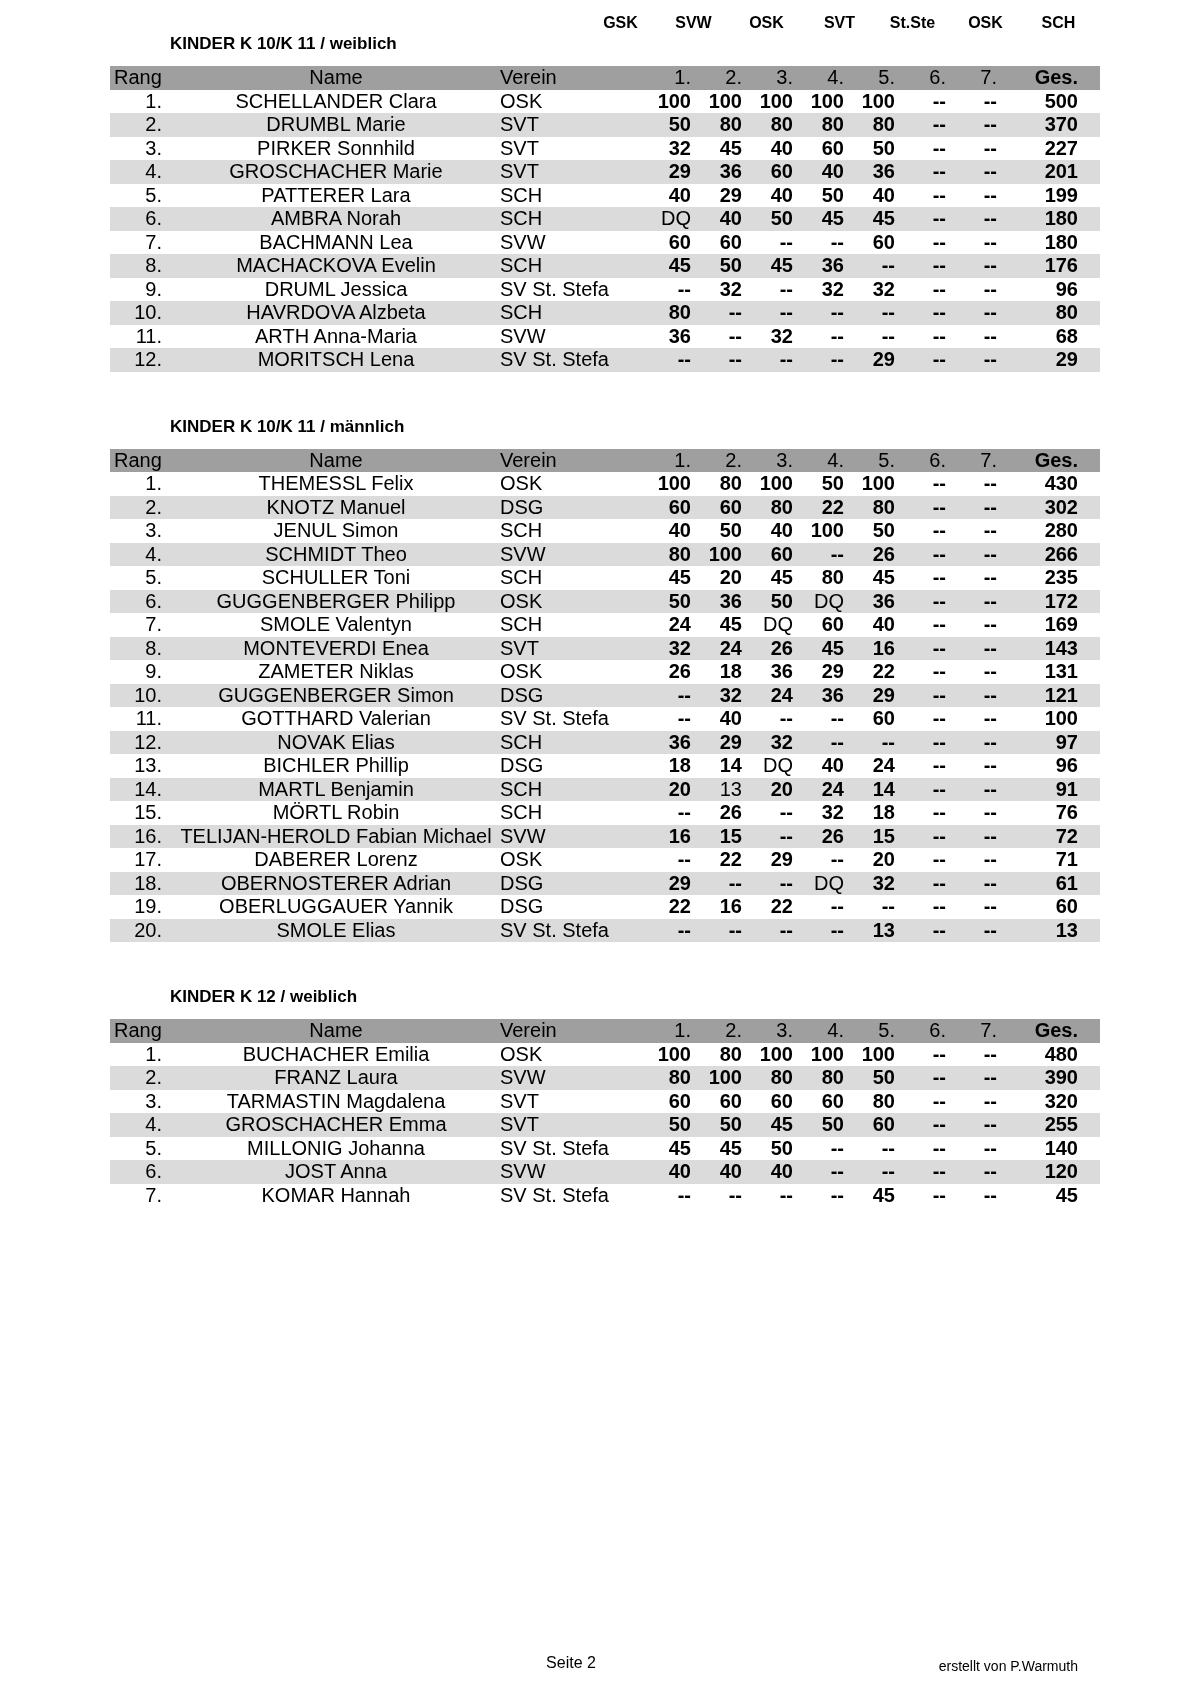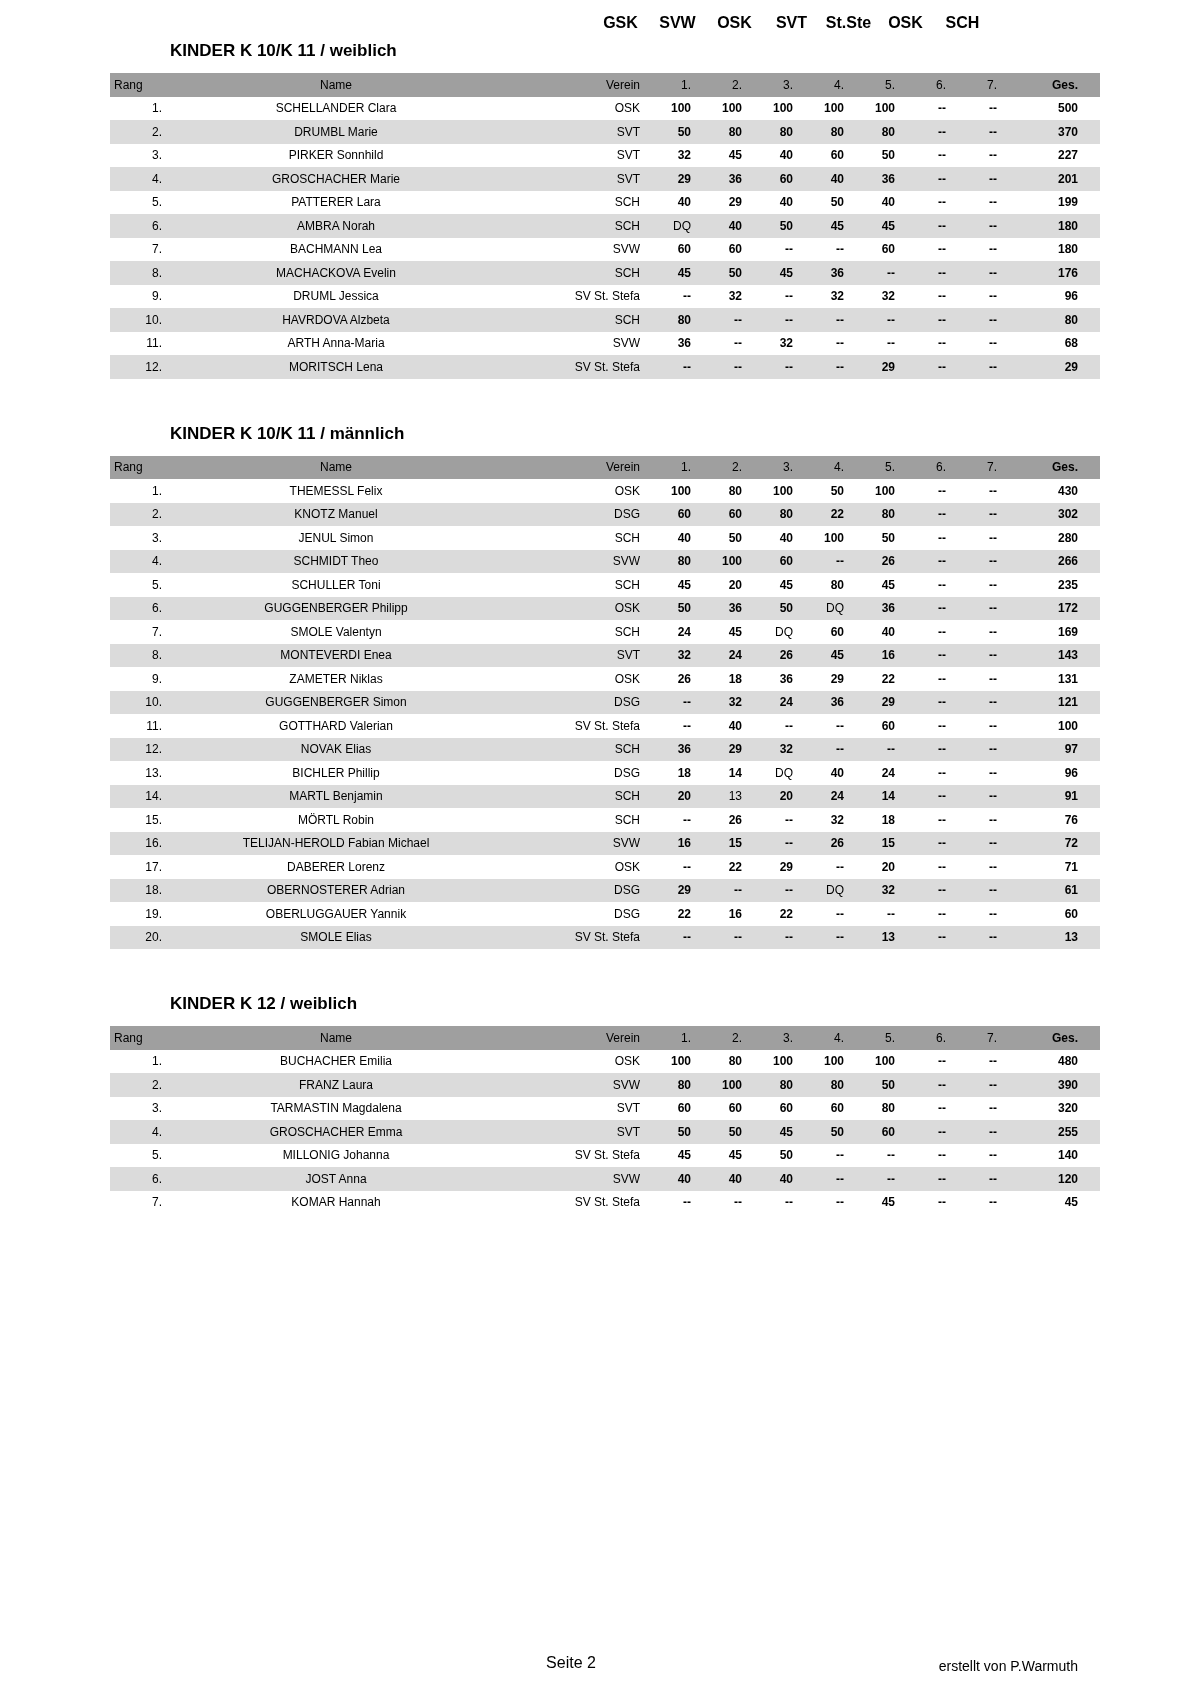--- a/index.html
+++ b/index.html
@@ -8,37 +8,37 @@
     font-family:"Liberation Sans","DejaVu Sans",sans-serif;
     position:relative;
   }
   .page{position:relative;width:1190px;height:1684px;background:#fff;}
   .title{
     margin:0;padding-top:58px;width:1134px;text-align:center;
     font-size:22px;font-weight:bold;
   }
   .venue-row{
     margin-top:14px;margin-left:592px;display:flex;
-    font-size:16px;font-weight:bold;
+    font-size:16px;font-weight:bold;gap:16px;
   }
   .venue-cell{width:57px;text-align:center;white-space:nowrap;overflow:hidden;}
   #tables{margin-left:110px;width:990px;}
   .section-title{
     font-size:17px;font-weight:bold;
     margin:45px 0 12px 60px;
   }
-  #tables .section-title:first-child{margin-top:9px;}
+  #tables .section-title:first-child{margin-top:2px;}
   .tbl{width:990px;}
-  .trow{display:flex;height:23.5px;align-items:center;font-size:12px;}
+  .trow{display:flex;height:23.5px;align-items:center;font-size:20px;}
   .trow.alt{background:#dbdbdb;}
   .trow.thead{background:#9f9f9f;}
   .c-rang{width:48px;padding-left:4px;text-align:right;white-space:nowrap;}
   .thead .c-rang{text-align:left;}
   .c-name{width:328px;padding-left:10px;text-align:center;white-space:nowrap;overflow:hidden;}
-  .c-verein{width:140px;text-align:right;white-space:nowrap;overflow:hidden;}
+  .c-verein{width:140px;text-align:left;white-space:nowrap;overflow:hidden;}
   .c-score{width:51px;text-align:right;font-weight:bold;white-space:nowrap;}
   .c-score.light{font-weight:normal;}
   .thead .c-score{font-weight:normal;}
   .c-total{width:81px;padding-right:16px;text-align:right;font-weight:bold;white-space:nowrap;}
   .footer-page{position:absolute;top:1640px;left:4px;width:1134px;text-align:center;font-size:16px;}
   .footer-credit{position:absolute;top:1644px;right:112px;font-size:14px;}
   .page-edge{position:absolute;left:0;bottom:0;width:100%;height:3px;background:#cccccc;}
 </style>
 </head>
 <body>

